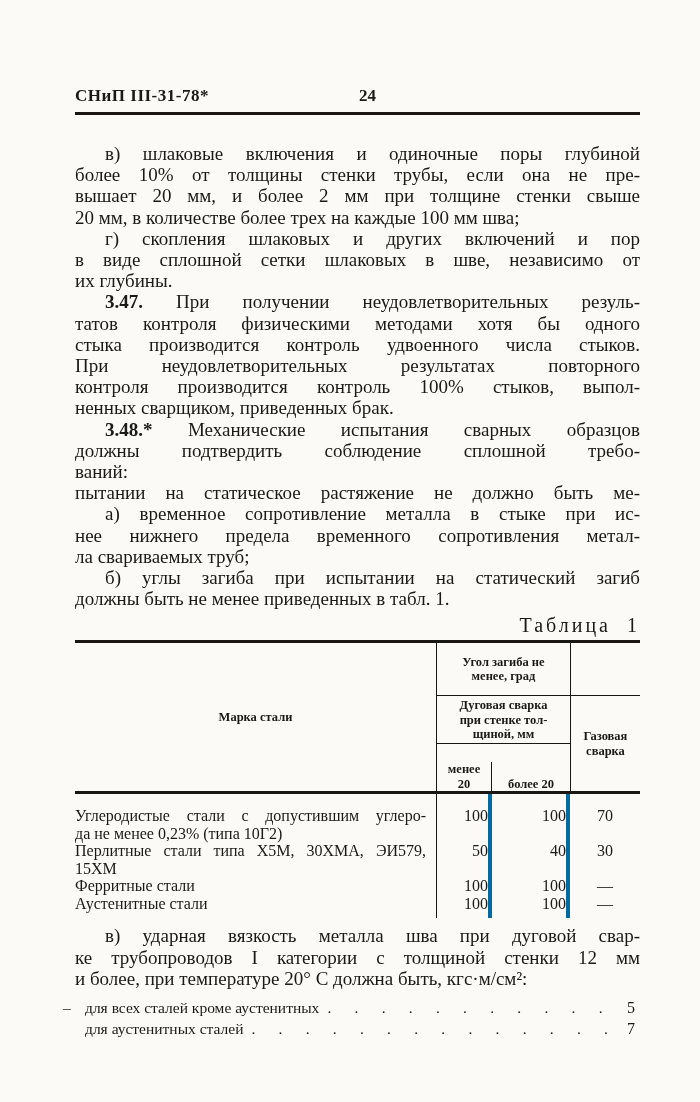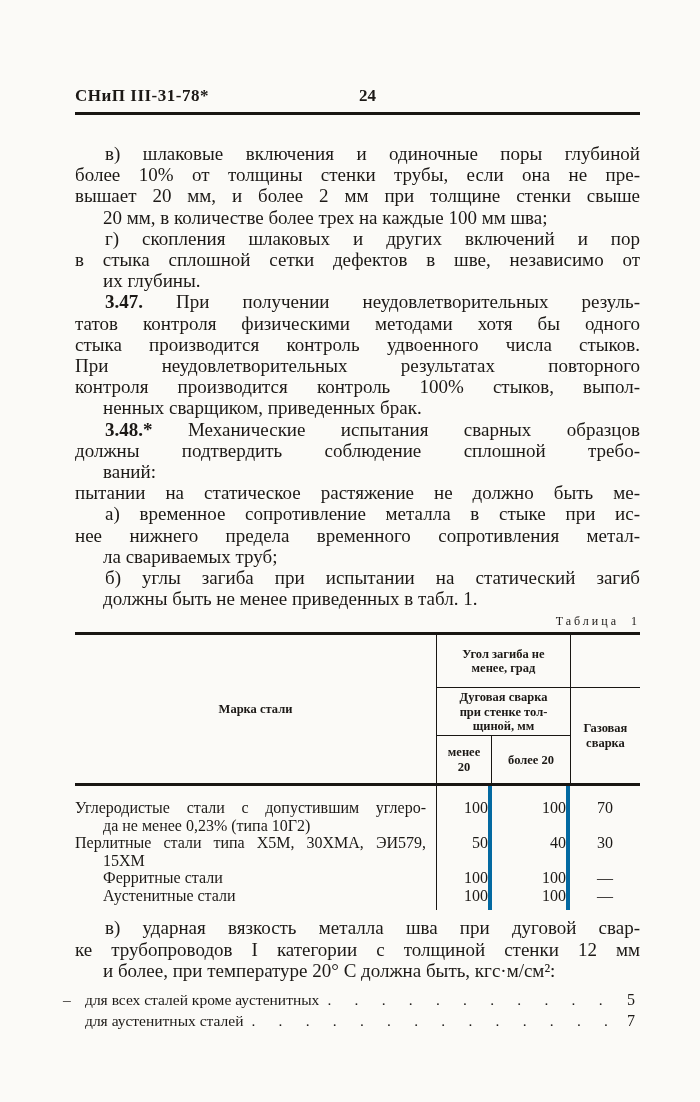--- a/index.html
+++ b/index.html
@@ -16,42 +16,42 @@
   
   .runhead { position: relative; height: 22px; }
   .doc-code { font-weight: bold; font-size: 17px; letter-spacing: .5px; }
   .page-num { position: absolute; left: 284px; top: 0; font-weight: bold; font-size: 17px; text-align: right; }
   .head-rule { height: 3px; background: #191613; margin-top: 4px; }
 
   
   .paras { margin-top: 28px; font-size: 19px; line-height: 21.2px; }
   .para { margin: 0; }
   .tline { text-align: justify; text-align-last: justify; }
-  .tline.lastline { text-align-last: left; margin-left: 28px; }
+  .tline.lastline { text-align-last: left; }
   .tline.indent { text-indent: 30px; }
 
   
   .tcaption {
-    margin-top: 5px; font-size: 12px; letter-spacing: 3px;
+    margin-top: 5px; font-size: 20px; letter-spacing: 3px;
     text-align: right; white-space: pre;
   }
 
   
   .gtable { margin-top: 3px; border-top: 3px solid #191613; }
   .thead {
     display: grid; grid-template-columns: 362px 133px 70px;
     height: 151px; border-bottom: 3px solid #191613;
     font-size: 12.5px; font-weight: bold; line-height: 14.5px;
   }
   .hd-cell { display: flex; align-items: center; justify-content: center; text-align: center; }
   .hd-marka { border-right: 1px solid #191613; }
   .hd-group { display: flex; flex-direction: column; }
   .hd-angle { height: 53px; border-bottom: 1px solid #191613; }
   .hd-arc   { height: 48px; border-bottom: 1px solid #191613; }
-  .hd-sub   { flex: 1; display: flex; }
+  .hd-sub   { flex: 1; display: flex; align-items: flex-end; }
   .hd-less  { width: 55px; border-right: 1px solid #191613; }
   .hd-more  { flex: 1; }
   .hd-gascol { border-left: 1px solid #191613; display: flex; flex-direction: column; }
   .hd-gastop { height: 53px; border-bottom: 1px solid #191613; }
   .hd-gas   { flex: 1; }
   .prelines { white-space: pre-line; }
 
   .tbody {
     display: grid; grid-template-columns: 362px 55px 78px 70px;
     font-size: 16px; line-height: 17.5px;
@@ -88,21 +88,21 @@
 
   <div class="paras" id="paras">
       <div class="para">
         <div class="tline indent">в) шлаковые включения и одиночные поры глубиной</div>
         <div class="tline">более 10% от толщины стенки трубы, если она не пре-</div>
         <div class="tline">вышает 20 мм, и более 2 мм при толщине стенки свыше</div>
         <div class="tline lastline">20 мм, в количестве более трех на каждые 100 мм шва;</div>
       </div>
       <div class="para">
         <div class="tline indent">г) скопления шлаковых и других включений и пор</div>
-        <div class="tline">в стыка сплошной сетки дефектов в шве, независимо от</div>
+        <div class="tline">в виде сплошной сетки шлаковых в шве, независимо от</div>
         <div class="tline lastline">их глубины.</div>
       </div>
       <div class="para">
         <div class="tline indent"><b>3.47.</b> При получении неудовлетворительных резуль-</div>
         <div class="tline">татов контроля физическими методами хотя бы одного</div>
         <div class="tline">стыка производится контроль удвоенного числа стыков.</div>
         <div class="tline">При неудовлетворительных результатах повторного</div>
         <div class="tline">контроля производится контроль 100% стыков, выпол-</div>
         <div class="tline lastline">ненных сварщиком, приведенных брак.</div>
       </div>

